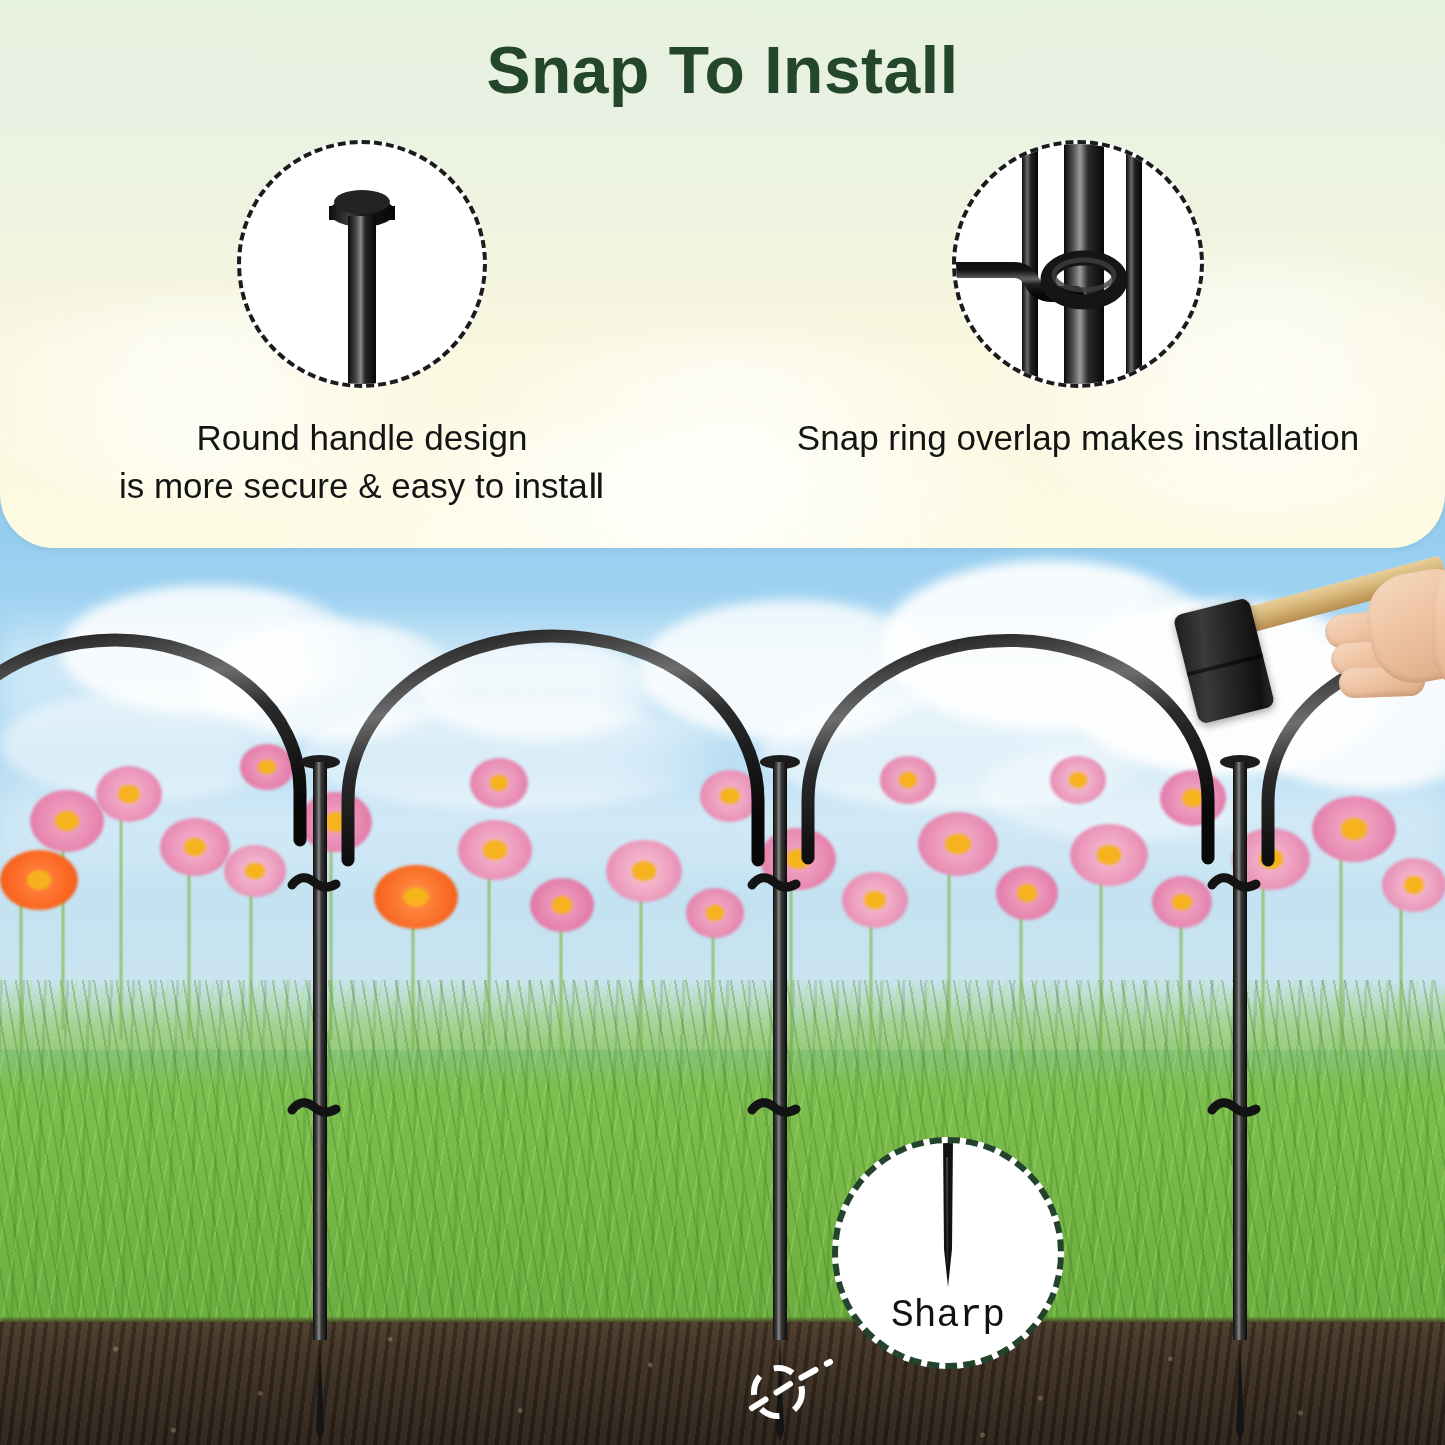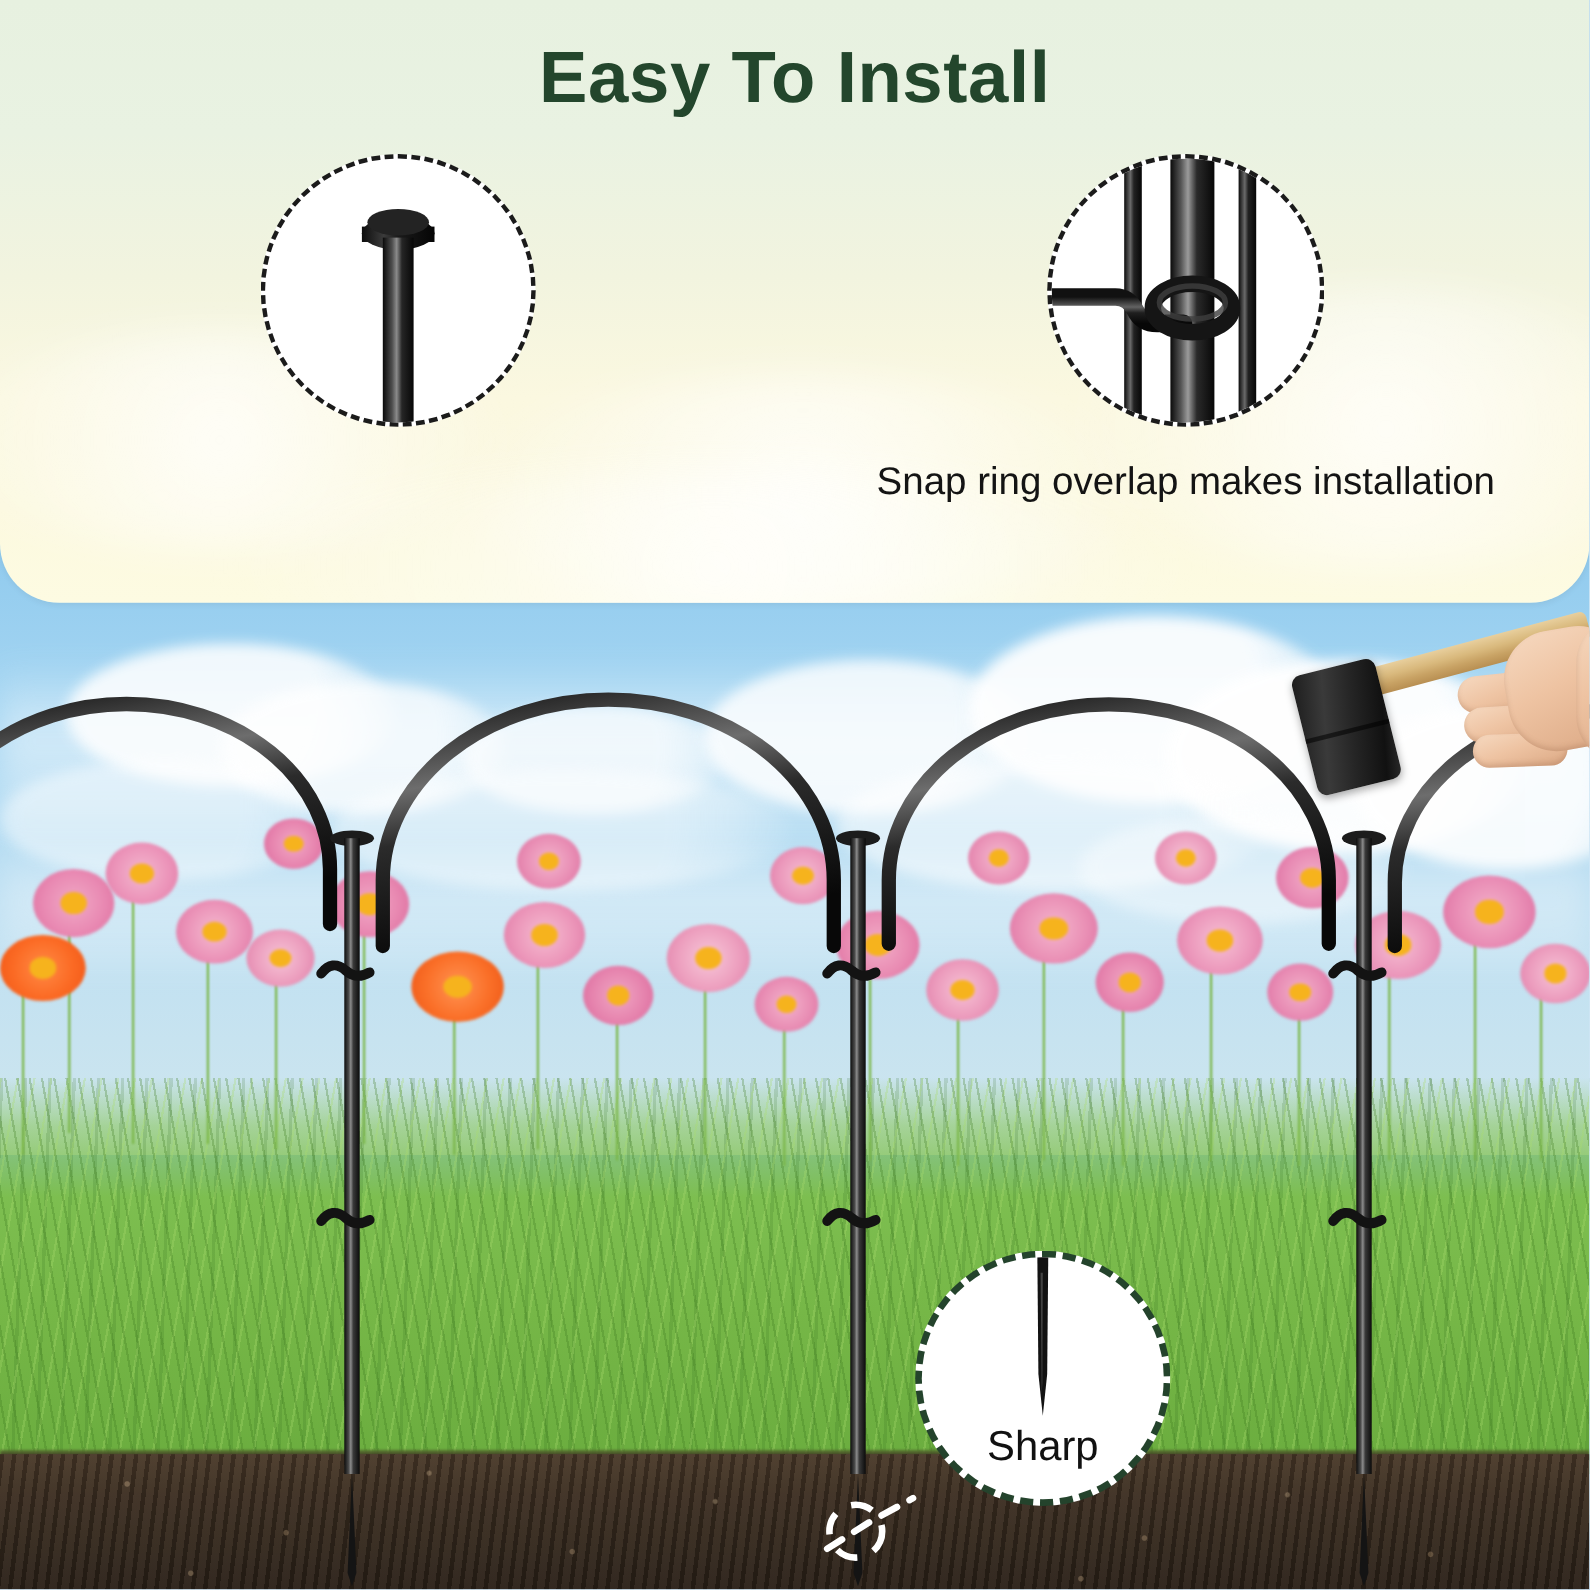--- a/index.html
+++ b/index.html
@@ -289,21 +289,21 @@
     overflow: hidden;
   }
   .sharp-label {
     position: absolute;
     left: 0;
     bottom: 26px;
     width: 100%;
     text-align: center;
     font-size: 38px;
     color: #111111;
-    font-family: Liberation Sans, sans-serif;
+    font-family: Liberation Mono, monospace;
   }
   .sharp-tip {
     position: absolute;
     left: 50%;
     top: -6px;
     transform: translateX(-50%);
   }
 
   .leader-dash {
     position: absolute;
@@ -535,21 +535,21 @@
       <div class="sharp-label">Sharp</div>
     </div>
   </div>
 
   <div class="info-panel">
     <div class="panel-wisp" style="left:-60px;  top:300px; width:520px; height:200px;"></div>
     <div class="panel-wisp" style="left:420px;  top:340px; width:620px; height:220px;"></div>
     <div class="panel-wisp" style="left:980px;  top:260px; width:560px; height:260px;"></div>
     <div class="panel-wisp" style="left:200px;  top:430px; width:900px; height:170px; opacity:.8"></div>
 
-    <div class="panel-title">Easy To Install</div>
+    <div class="panel-title">Snap To Install</div>
 
     <div class="feature feature-left">
       <div class="circle-frame">
         <svg class="round-head-art" width="118" height="210" viewBox="0 0 118 210">
           <defs>
             <linearGradient id="headG" x1="0" y1="0" x2="1" y2="0">
               <stop offset="0%" stop-color="#0d0d0d"></stop>
               <stop offset="30%" stop-color="#3b3b3b"></stop>
               <stop offset="50%" stop-color="#1a1a1a"></stop>
               <stop offset="100%" stop-color="#050505"></stop>
@@ -562,20 +562,24 @@
               <stop offset="100%" stop-color="#070707"></stop>
             </linearGradient>
           </defs>
 
           <ellipse cx="59" cy="22" rx="33" ry="15" fill="url(#headG)"></ellipse>
           <rect x="26" y="16" width="66" height="14" fill="url(#headG)"></rect>
           <ellipse cx="59" cy="12" rx="28" ry="12" fill="#232323"></ellipse>
 
           <rect x="45" y="26" width="28" height="184" fill="url(#shaftG)"></rect>
         </svg>
+      </div>
+      <div class="feature-caption">
+        <div>Round handle design</div>
+        <div>is more secure &amp; easy to instaⅡ</div>
       </div>
     </div>
 
     <div class="feature feature-right">
       <div class="circle-frame wide">
         <svg class="snapring-art" width="252" height="248" viewBox="0 0 252 248">
           <defs>
             <linearGradient id="postG" x1="0" y1="0" x2="1" y2="0">
               <stop offset="0%" stop-color="#0a0a0a"></stop>
               <stop offset="24%" stop-color="#555"></stop>

